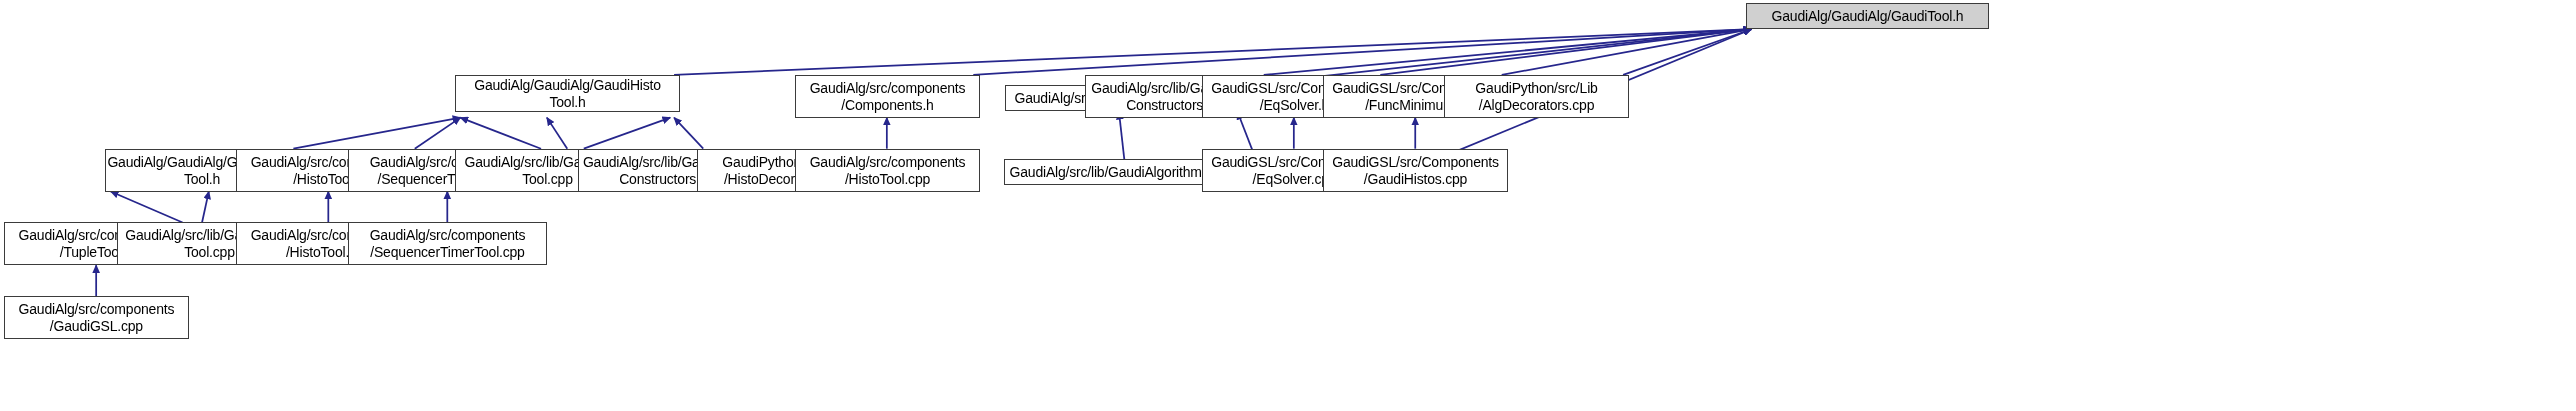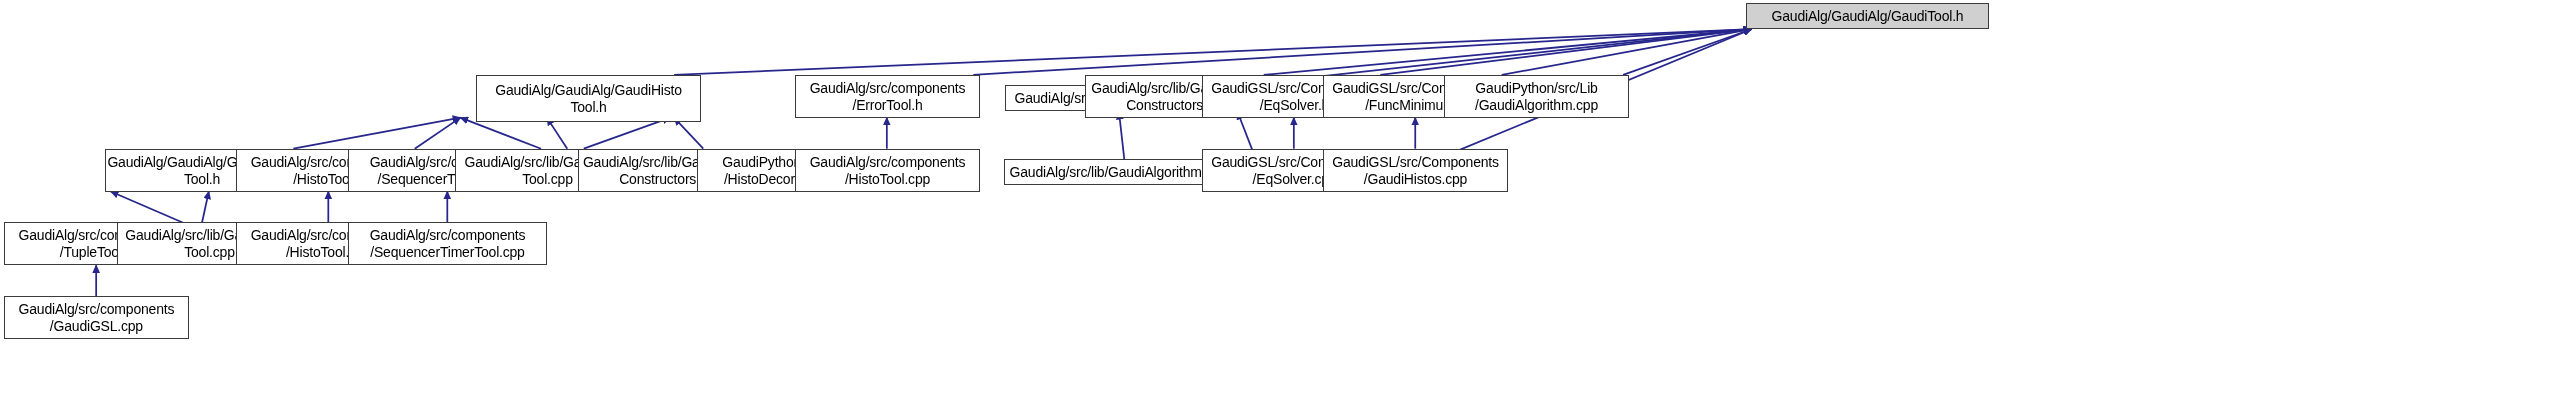--- a/index.html
+++ b/index.html
@@ -77,27 +77,27 @@
       <line x1="1293" y1="164" x2="1274" y2="115" stroke="#26268c" stroke-width="1.8" marker-end="url(#ah)"></line>
       <line x1="1332" y1="153" x2="1332" y2="121" stroke="#26268c" stroke-width="1.8" marker-end="url(#ah)"></line>
       <line x1="1457" y1="153" x2="1457" y2="121" stroke="#26268c" stroke-width="1.8" marker-end="url(#ah)"></line>
       <line x1="188" y1="229" x2="114" y2="197" stroke="#26268c" stroke-width="1.8" marker-end="url(#ah)"></line>
       <line x1="208" y1="229" x2="215" y2="197" stroke="#26268c" stroke-width="1.8" marker-end="url(#ah)"></line>
       <line x1="338" y1="229" x2="338" y2="197" stroke="#26268c" stroke-width="1.8" marker-end="url(#ah)"></line>
       <line x1="460.5" y1="229" x2="460.5" y2="197" stroke="#26268c" stroke-width="1.8" marker-end="url(#ah)"></line>
       <line x1="99" y1="305" x2="99" y2="273" stroke="#26268c" stroke-width="1.8" marker-end="url(#ah)"></line>
     </svg>
 <div class="node root" style="left: 1746px; top: 2.9px; width: 243px; height: 26px;"><span class="line">GaudiAlg/GaudiAlg/GaudiTool.h</span></div>
-    <div class="node" style="left: 476px; top: 75px; width: 225px; height: 47px;"><span class="line">GaudiAlg/GaudiAlg/GaudiHisto</span><span class="line">Tool.h</span></div>
-    <div class="node" style="left: 795px; top: 75px; width: 185px; height: 43px;"><span class="line">GaudiAlg/src/components</span><span class="line">/ErrorTool.h</span></div>
+    <div class="node" style="left: 455px; top: 75px; width: 225px; height: 37px;"><span class="line">GaudiAlg/GaudiAlg/GaudiHisto</span><span class="line">Tool.h</span></div>
+    <div class="node" style="left: 795px; top: 75px; width: 185px; height: 43px;"><span class="line">GaudiAlg/src/components</span><span class="line">/Components.h</span></div>
     <div class="node" style="left: 1005px; top: 85px; width: 238px; height: 26px;"><span class="line">GaudiAlg/src/lib/GaudiCommon.icpp</span></div>
     <div class="node" style="left: 1085px; top: 75px; width: 185px; height: 43px;"><span class="line">GaudiAlg/src/lib/GaudiHistos</span><span class="line">Constructors.cpp</span></div>
     <div class="node" style="left: 1202px; top: 75px; width: 185px; height: 43px;"><span class="line">GaudiGSL/src/Components</span><span class="line">/EqSolver.h</span></div>
     <div class="node" style="left: 1323px; top: 75px; width: 185px; height: 43px;"><span class="line">GaudiGSL/src/Components</span><span class="line">/FuncMinimum.h</span></div>
-    <div class="node" style="left: 1444px; top: 75px; width: 185px; height: 43px;"><span class="line">GaudiPython/src/Lib</span><span class="line">/GaudiAlgorithm.cpp</span></div>
+    <div class="node" style="left: 1444px; top: 75px; width: 185px; height: 43px;"><span class="line">GaudiPython/src/Lib</span><span class="line">/AlgDecorators.cpp</span></div>
     <div class="node" style="left: 105px; top: 149px; width: 194px; height: 43px;"><span class="line">GaudiAlg/GaudiAlg/GaudiTuple</span><span class="line">Tool.h</span></div>
     <div class="node" style="left: 236px; top: 149px; width: 185px; height: 43px;"><span class="line">GaudiAlg/src/components</span><span class="line">/HistoTool.h</span></div>
     <div class="node" style="left: 348px; top: 149px; width: 199px; height: 43px;"><span class="line">GaudiAlg/src/components</span><span class="line">/SequencerTimerTool.h</span></div>
     <div class="node" style="left: 455px; top: 149px; width: 185px; height: 43px;"><span class="line">GaudiAlg/src/lib/GaudiHisto</span><span class="line">Tool.cpp</span></div>
     <div class="node" style="left: 578px; top: 149px; width: 185px; height: 43px;"><span class="line">GaudiAlg/src/lib/GaudiTuples</span><span class="line">Constructors.cpp</span></div>
     <div class="node" style="left: 697px; top: 149px; width: 173px; height: 43px;"><span class="line">GaudiPython/src/Lib</span><span class="line">/HistoDecorator.cpp</span></div>
     <div class="node" style="left: 795px; top: 149px; width: 185px; height: 43px;"><span class="line">GaudiAlg/src/components</span><span class="line">/HistoTool.cpp</span></div>
     <div class="node" style="left: 1004px; top: 159px; width: 229px; height: 26px;"><span class="line">GaudiAlg/src/lib/GaudiAlgorithm.cpp</span></div>
     <div class="node" style="left: 1250px; top: 159px; width: 192px; height: 26px;"><span class="line">GaudiAlg/src/lib/GaudiTool.cpp</span></div>
     <div class="node" style="left: 1202px; top: 149px; width: 185px; height: 43px;"><span class="line">GaudiGSL/src/Components</span><span class="line">/EqSolver.cpp</span></div>

